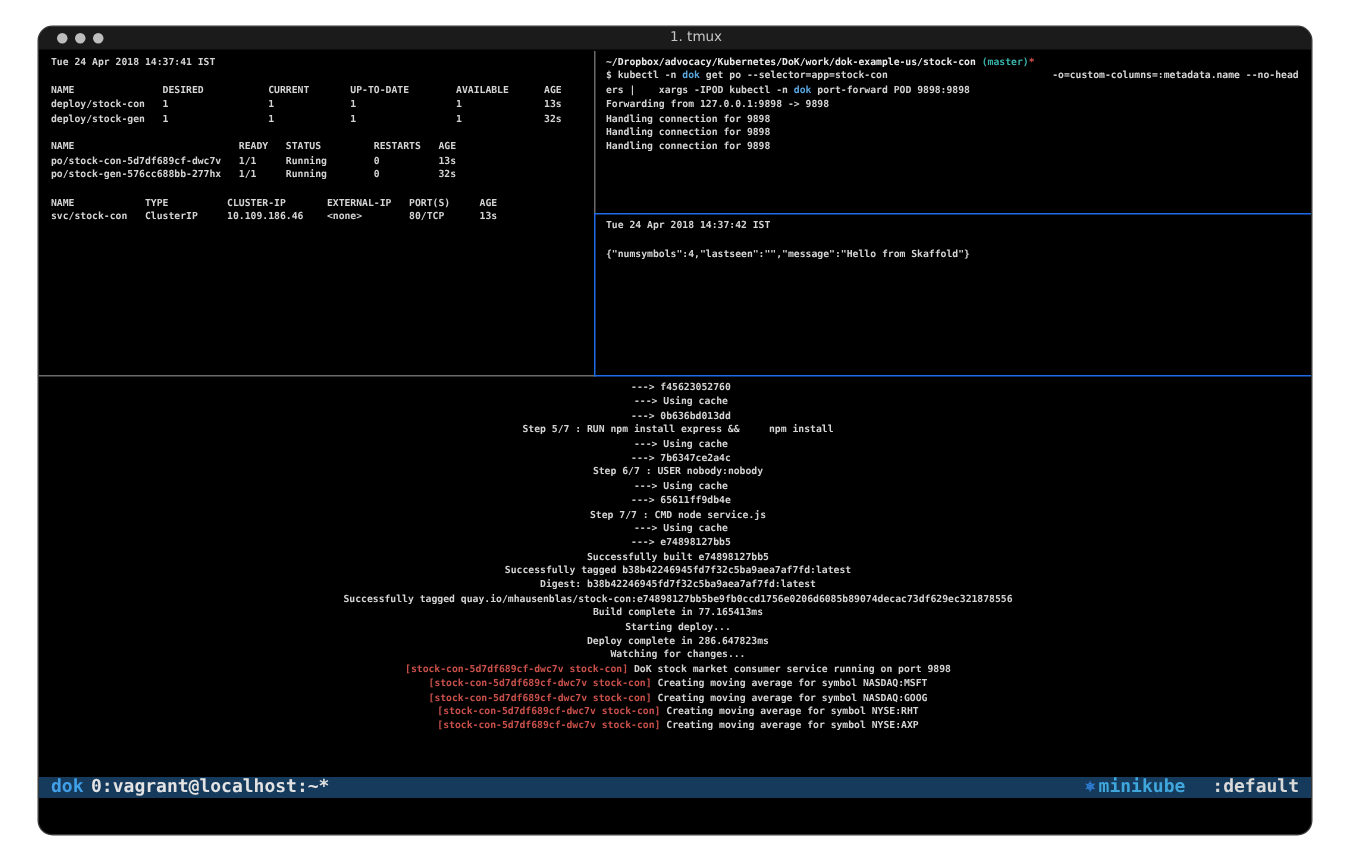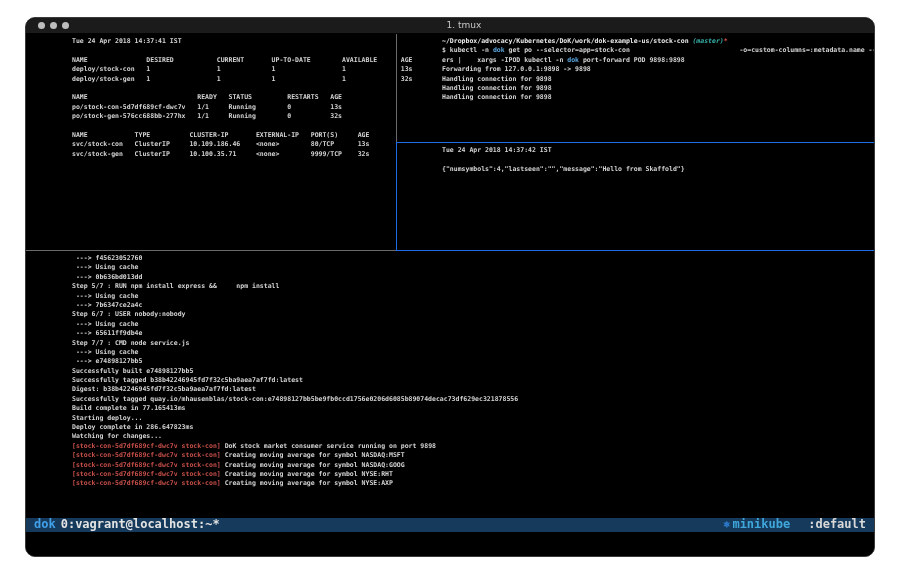--- a/index.html
+++ b/index.html
@@ -14,24 +14,24 @@
   .dot{width:7px;height:7px;border-radius:50%;background:#bdbdbd;}
   .title{
     text-align:center;font-size:9px;line-height:15px;color:#c6c6c6;
     font-family:"DejaVu Sans",sans-serif;
     padding-left:28px;
   }
   .term{
     position:absolute;left:0;top:16px;right:0;bottom:0;background:#000;
     font-size:6.5px;line-height:9.4px;font-weight:bold;color:#d4d4d4;
   }
-  .pane{position:absolute;margin-left:38px;}
+  .pane{position:absolute;}
   .tline{white-space:pre;height:9.4px;}
   .c-bold{color:#ececec;}
-  .c-teal{color:#38b2aa;font-style:italic;}
+  .c-teal{color:#38b2aa;}
   .c-red{color:#c9504a;}
   .c-err{color:#d9534f;}
   .c-blue{color:#5aa7e0;}
   .div-v-grey{position:absolute;left:370px;top:0;width:1px;height:108px;background:#6a6a6a;}
   .div-v-blue{position:absolute;left:370px;top:108px;width:1px;height:109px;background:#1e6be6;}
   .div-h-blue-top{position:absolute;left:370px;top:108px;right:0;height:1px;background:#1e6be6;}
   .div-h-grey-bot{position:absolute;left:0;top:216px;width:371px;height:1px;background:#6a6a6a;}
   .div-h-blue-bot{position:absolute;left:370px;top:216px;right:0;height:1px;background:#1e6be6;}
   .statusbar{
     position:absolute;left:0;top:484px;width:100%;height:14px;background:#163a5c;
@@ -65,40 +65,39 @@
         <div class="tline"><span>NAME               DESIRED           CURRENT       UP-TO-DATE        AVAILABLE      AGE</span></div>
         <div class="tline"><span>deploy/stock-con   1                 1             1                 1              13s</span></div>
         <div class="tline"><span>deploy/stock-gen   1                 1             1                 1              32s</span></div>
         <div class="tline">&nbsp;</div>
         <div class="tline"><span>NAME                            READY   STATUS         RESTARTS   AGE</span></div>
         <div class="tline"><span>po/stock-con-5d7df689cf-dwc7v   1/1     Running        0          13s</span></div>
         <div class="tline"><span>po/stock-gen-576cc688bb-277hx   1/1     Running        0          32s</span></div>
         <div class="tline">&nbsp;</div>
         <div class="tline"><span>NAME            TYPE          CLUSTER-IP       EXTERNAL-IP   PORT(S)     AGE</span></div>
         <div class="tline"><span>svc/stock-con   ClusterIP     10.109.186.46    &lt;none&gt;        80/TCP      13s</span></div>
-        <div class="tline"><span>svc/stock-gen   ClusterIP     10.100.35.71     &lt;none&gt;        9999/TCP    32s</span></div>
       </div>
 
     <div class="pane" style="left:378px;top:3px;width:470px;">
         <div class="tline"><span class="c-bold">~/Dropbox/advocacy/Kubernetes/DoK/work/dok-example-us/stock-con </span><span class="c-teal">(master)</span><span class="c-err">*</span></div>
         <div class="tline"><span>$ kubectl -n </span><span class="c-blue">dok</span><span> get po --selector=app=stock-con                            -o=custom-columns=:metadata.name --no-head</span></div>
         <div class="tline"><span>ers |    xargs -IPOD kubectl -n </span><span class="c-blue">dok</span><span> port-forward POD 9898:9898</span></div>
         <div class="tline"><span>Forwarding from 127.0.0.1:9898 -&gt; 9898</span></div>
         <div class="tline"><span>Handling connection for 9898</span></div>
         <div class="tline"><span>Handling connection for 9898</span></div>
         <div class="tline"><span>Handling connection for 9898</span></div>
       </div>
 
     <div class="pane" style="left:378px;top:112px;width:470px;">
         <div class="tline"><span>Tue 24 Apr 2018 14:37:42 IST</span></div>
         <div class="tline">&nbsp;</div>
         <div class="tline"><span>{"numsymbols":4,"lastseen":"","message":"Hello from Skaffold"}</span></div>
       </div>
 
-    <div class="pane" style="left:8px;top:220px;width:836px;">
+    <div class="pane" style="left:8px;top:220px;width:836px;text-align:center;">
         <div class="tline"><span> ---&gt; f45623052760</span></div>
         <div class="tline"><span> ---&gt; Using cache</span></div>
         <div class="tline"><span> ---&gt; 0b636bd013dd</span></div>
         <div class="tline"><span>Step 5/7 : RUN npm install express &amp;&amp;     npm install</span></div>
         <div class="tline"><span> ---&gt; Using cache</span></div>
         <div class="tline"><span> ---&gt; 7b6347ce2a4c</span></div>
         <div class="tline"><span>Step 6/7 : USER nobody:nobody</span></div>
         <div class="tline"><span> ---&gt; Using cache</span></div>
         <div class="tline"><span> ---&gt; 65611ff9db4e</span></div>
         <div class="tline"><span>Step 7/7 : CMD node service.js</span></div>

